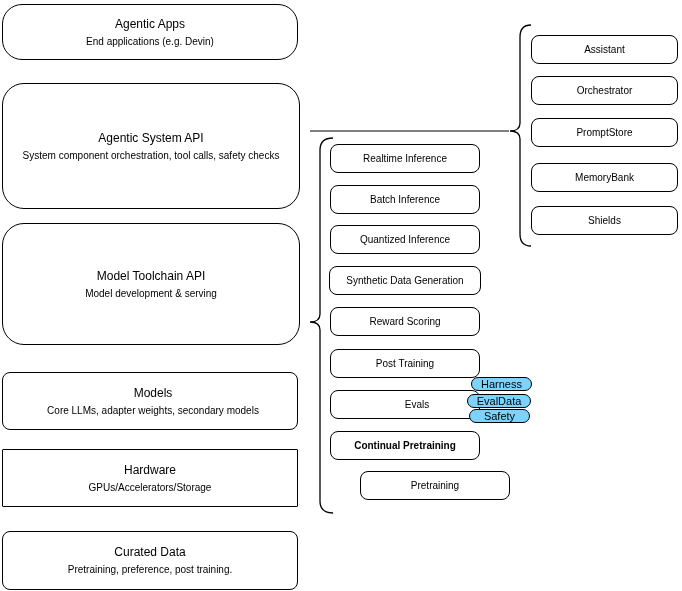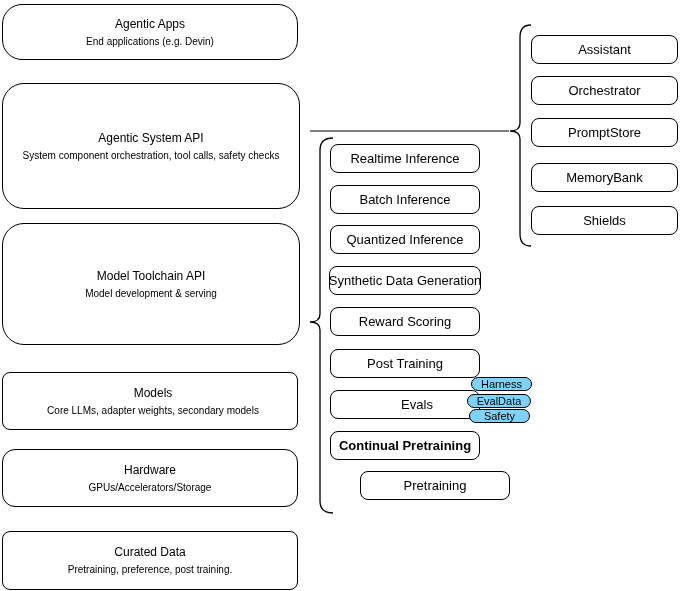--- a/index.html
+++ b/index.html
@@ -38,21 +38,21 @@
     line-height: 15px;
     white-space: nowrap;
   }
   .box-sub {
     font-size: 10px;
     line-height: 13px;
     margin-top: 3px;
     white-space: nowrap;
   }
   .pill {
-    font-size: 13px;
+    font-size: 10px;
     line-height: 14px;
     border-radius: 8px;
     white-space: nowrap;
   }
   .tag {
     position: absolute;
     box-sizing: border-box;
     background: #7dd3fc;
     border: 1.5px solid #000000;
     border-radius: 9px;
@@ -92,21 +92,21 @@
   <div class="box" style="left:2px; top:223px; width:298px; height:122px; border-radius:22px;">
     <div class="box-title">Model Toolchain API</div>
     <div class="box-sub">Model development &amp; serving</div>
   </div>
 
   <div class="box" style="left:2px; top:372px; width:296px; height:58px; border-radius:8px;padding-left:6px;">
     <div class="box-title">Models</div>
     <div class="box-sub">Core LLMs, adapter weights, secondary models</div>
   </div>
 
-  <div class="box" style="left:2px; top:449px; width:296px; height:58px; border-radius:13px;">
+  <div class="box" style="left:2px; top:449px; width:296px; height:58px; border-radius:1px;">
     <div class="box-title">Hardware</div>
     <div class="box-sub">GPUs/Accelerators/Storage</div>
   </div>
 
   <div class="box" style="left:2px; top:531px; width:296px; height:59px; border-radius:8px;">
     <div class="box-title">Curated Data</div>
     <div class="box-sub">Pretraining, preference, post training.</div>
   </div>
 
   <div class="box pill" style="left:330px; top:144px; width:150px; height:29px;">Realtime Inference</div>

